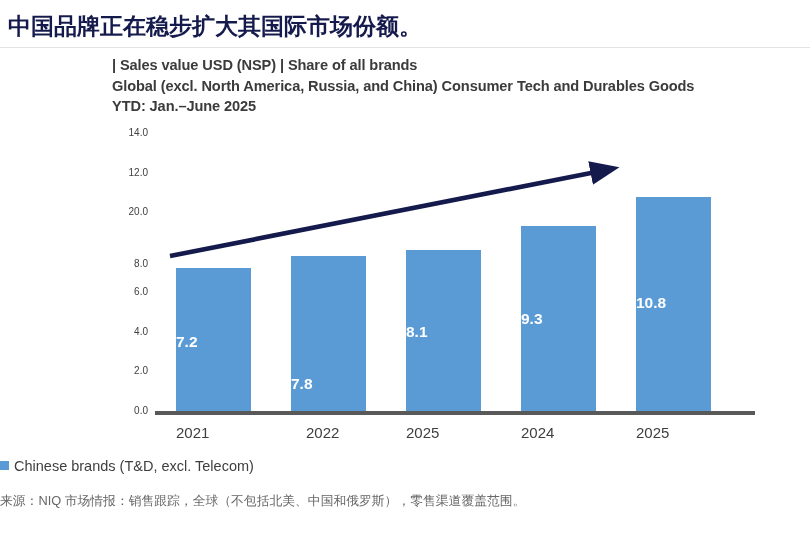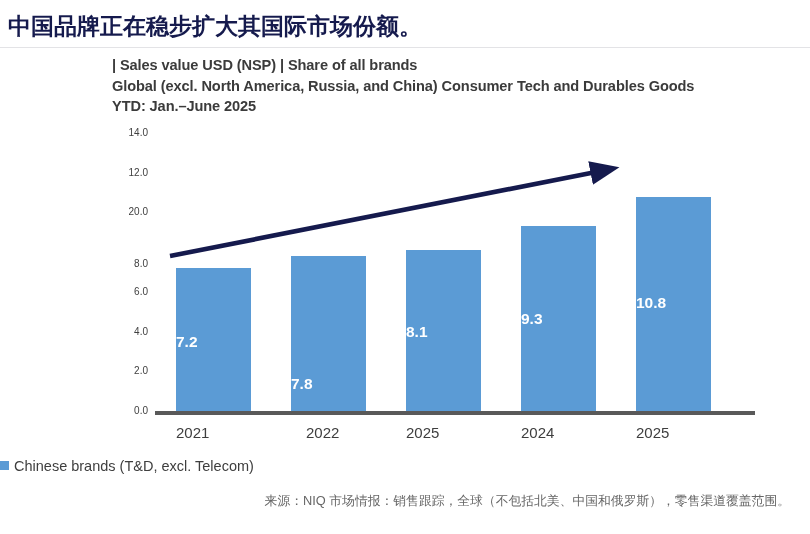--- a/index.html
+++ b/index.html
@@ -154,21 +154,21 @@
     color: #3e3e3e;
     vertical-align: middle;
   }
 
   
   #source-note {
     position: absolute;
     left: 0;
     top: 492px;
     width: 790px;
-    text-align: right;
+    text-align: left;
     font-size: 12.8px;
     color: #666666;
     line-height: 17px;
   }
 </style>
 </head>
 <body>
 
 <div id="header">
   <div id="chart-title">中国品牌正在稳步扩大其国际市场份额。</div>

